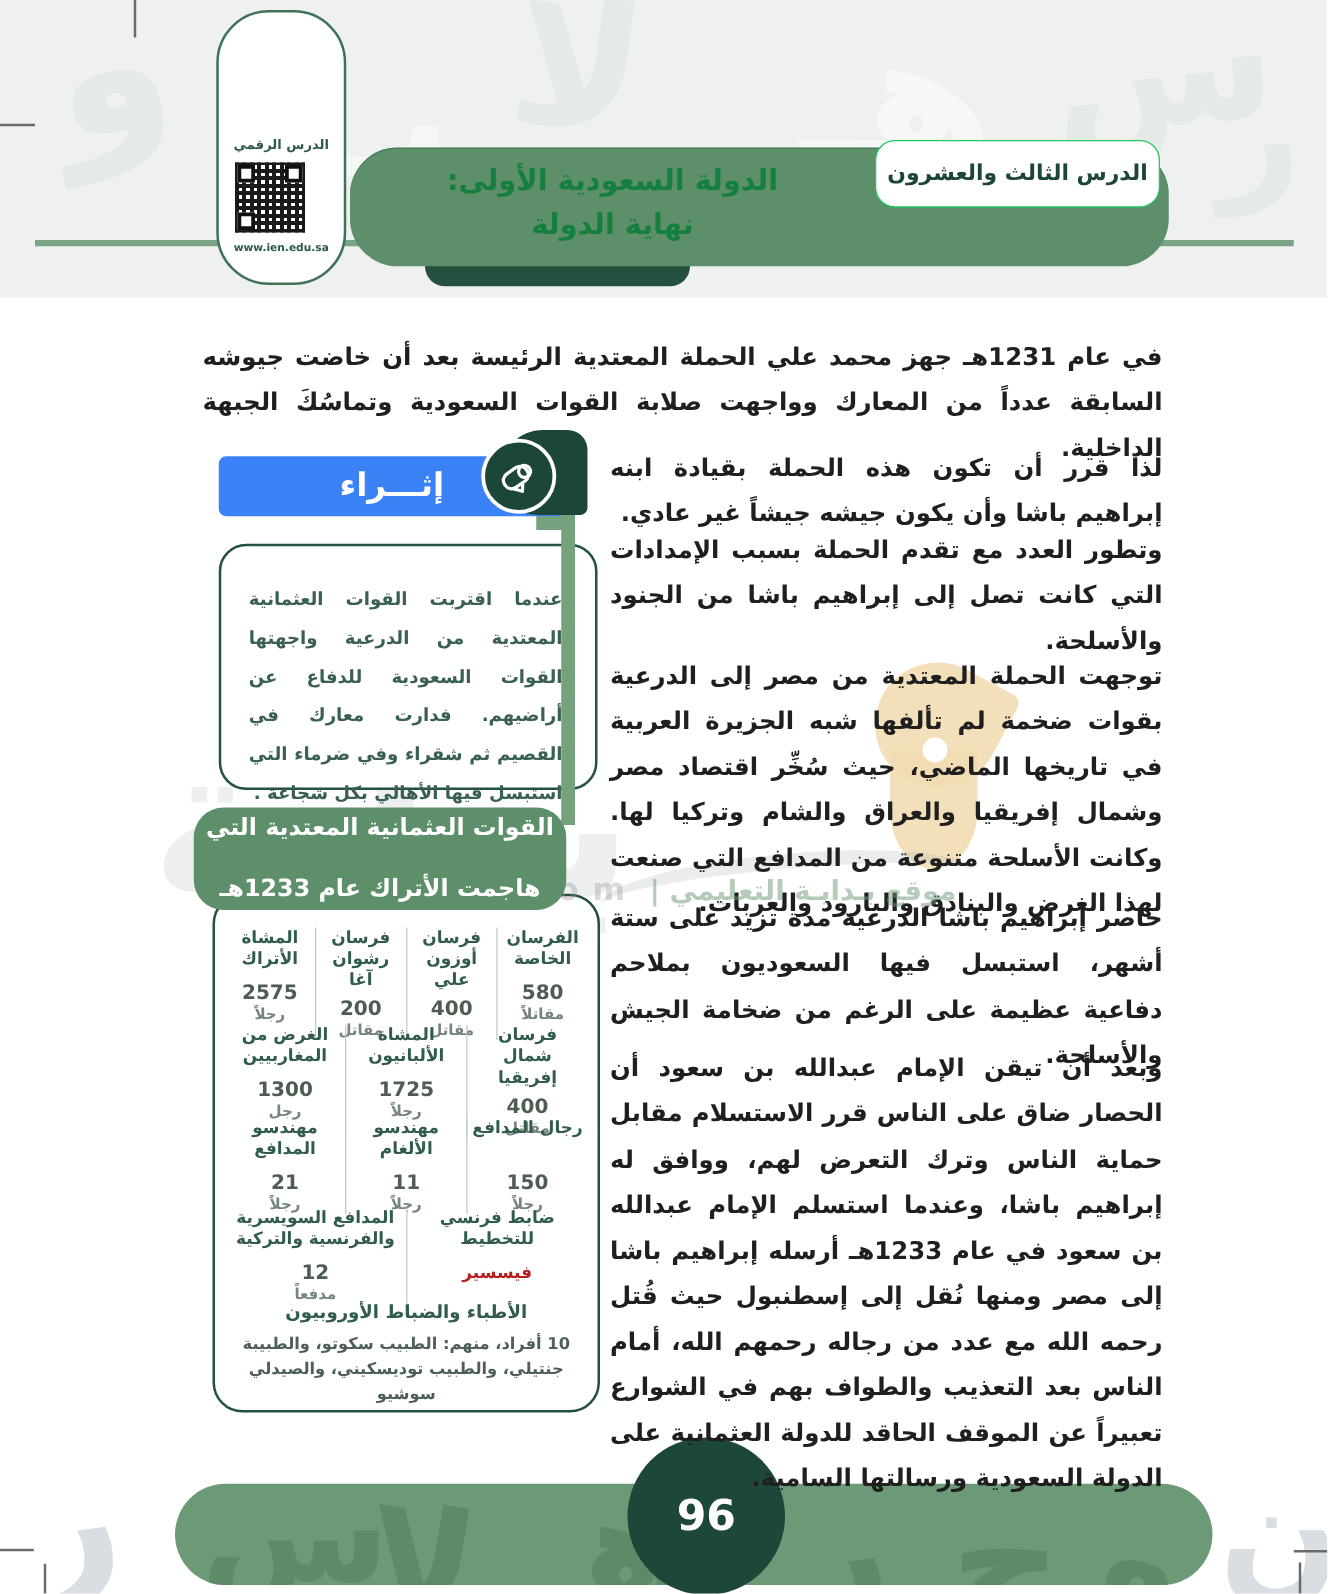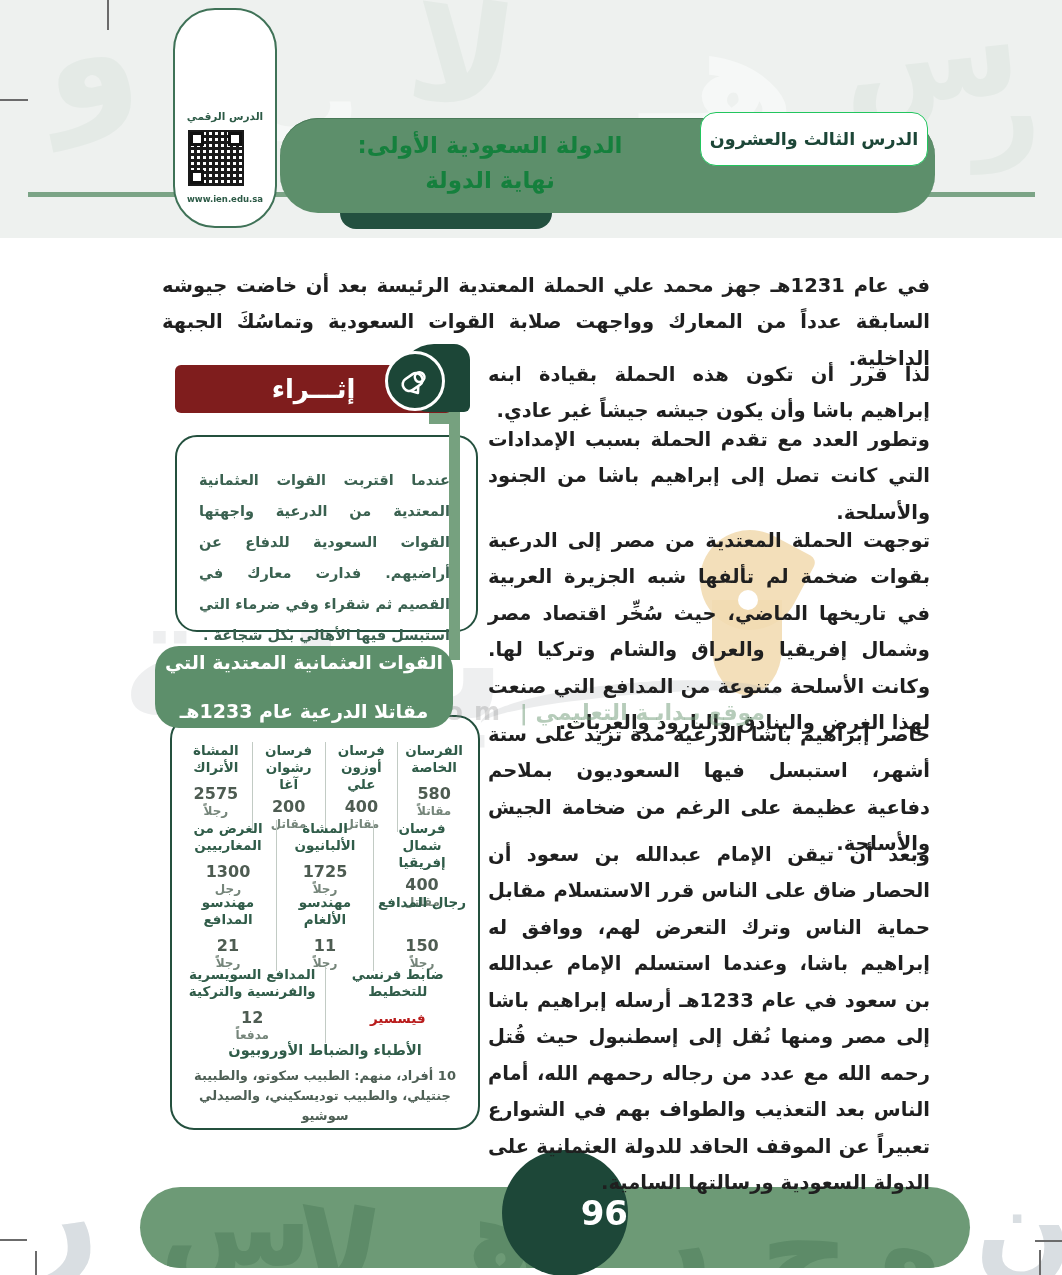--- a/index.html
+++ b/index.html
@@ -39,21 +39,21 @@
   .lesson-badge{left:700px;top:112px;width:228px;height:54px;background:#fff;border:1px solid #22c55e;
                 border-radius:16px;z-index:5;display:flex;align-items:center;justify-content:center;
                 font-size:17.5px;font-weight:bold;color:#1c4637;box-sizing:border-box;}
 
   
   .para{color:#1f1f1f;font-weight:bold;font-size:19.5px;line-height:36.5px;text-align:justify;z-index:4;}
   .p1{right:132px;top:248px;width:768px;}
   .pcol{right:132px;width:442px;}
 
   
-  .enr-bar{left:175px;top:365px;width:277px;height:48px;background:#7f1d1d;border-radius:6px;z-index:4;
+  .enr-bar{left:175px;top:365px;width:277px;height:48px;background:#3b82f6;border-radius:6px;z-index:4;
            display:flex;align-items:center;justify-content:center;color:#fff;font-size:26px;font-weight:bold;}
   .enr-leaf{left:400px;top:344px;width:70px;height:68px;background:#1c4637;
             border-radius:34px 16px 6px 30px;z-index:5;}
   .enr-circle{left:385px;top:351px;width:60px;height:60px;background:#1c4637;border:3px solid #fff;
               border-radius:50%;z-index:6;box-sizing:border-box;display:flex;align-items:center;justify-content:center;}
   .vbar{left:449px;top:398px;width:11px;height:262px;background:#76a17f;z-index:4;}
   .vbar-top{left:429px;top:404px;width:31px;height:20px;background:#76a17f;z-index:4;}
   .enr-box{left:175px;top:435px;width:303px;height:197px;background:#fff;border:2px solid #24503e;
            border-radius:22px;z-index:3;box-sizing:border-box;}
   .enr-text{position:absolute;top:28px;left:22px;right:26px;color:#3a6150;font-weight:bold;
@@ -84,21 +84,21 @@
   .pen-nib{left:700px;top:530px;width:100px;height:100px;background:#f2dcb3;opacity:0.9;
            border-radius:8px 50% 50% 50%;transform:rotate(118deg);z-index:1;}
   .pen-nib2{left:712px;top:600px;width:70px;height:95px;background:#f2dcb3;opacity:0.9;
             border-radius:0 0 60% 60%;z-index:1;}
   .pen-hole{left:738px;top:590px;width:20px;height:20px;background:#fff;border-radius:50%;z-index:1;}
   .swoosh{left:480px;top:683px;width:300px;height:44px;border-top:12px solid rgba(175,180,183,0.25);
           border-radius:50%;transform:rotate(-5deg);z-index:1;}
 
   
   .page-circle{left:502px;top:1150px;width:126px;height:126px;background:#1d4738;border-radius:50%;z-index:3;
-               display:flex;align-items:center;justify-content:flex-start;color:#fff;font-size:34px;font-weight:bold;}
+               display:flex;align-items:center;justify-content:center;color:#fff;font-size:34px;font-weight:bold;}
 </style>
 </head>
 <body>
 
 <div class="page">
 
   <div class="abs top-band">
     <span class="cal" style="left:40px;top:-20px;font-size:150px;color:#e4eae6;transform:rotate(-12deg);">و</span>
     <span class="cal" style="left:240px;top:40px;font-size:120px;color:#f6f8f7;">ب</span>
     <span class="cal" style="left:410px;top:-15px;font-size:140px;color:#e4eae6;transform:rotate(8deg);">لا</span>
@@ -163,21 +163,21 @@
       </g>
     </svg>
   </div>
   <div class="abs enr-box">
     <div class="enr-text">عندما اقتربت القوات العثمانية المعتدية من الدرعية واجهتها القوات السعودية للدفاع عن أراضيهم. فدارت معارك في القصيم ثم شقراء وفي ضرماء التي استبسل فيها الأهالي بكل شجاعة .</div>
   </div>
 
   <div class="abs forces-box"></div>
   <div class="abs forces-title">
     <div>القوات العثمانية المعتدية التي</div>
-    <div>مقاتلا الدرعية عام 1233هـ</div>
+    <div>هاجمت الأتراك عام 1233هـ</div>
   </div>
 
   <div class="trow" style="top:742px;">
     <div class="tcell">
       <div class="tlabel">الفرسان الخاصة</div>
       <div class="tval">580</div>
       <div class="tunit">مقاتلاً</div>
     </div>
     <div class="tcell">
       <div class="tlabel">فرسان أوزون علي</div>

